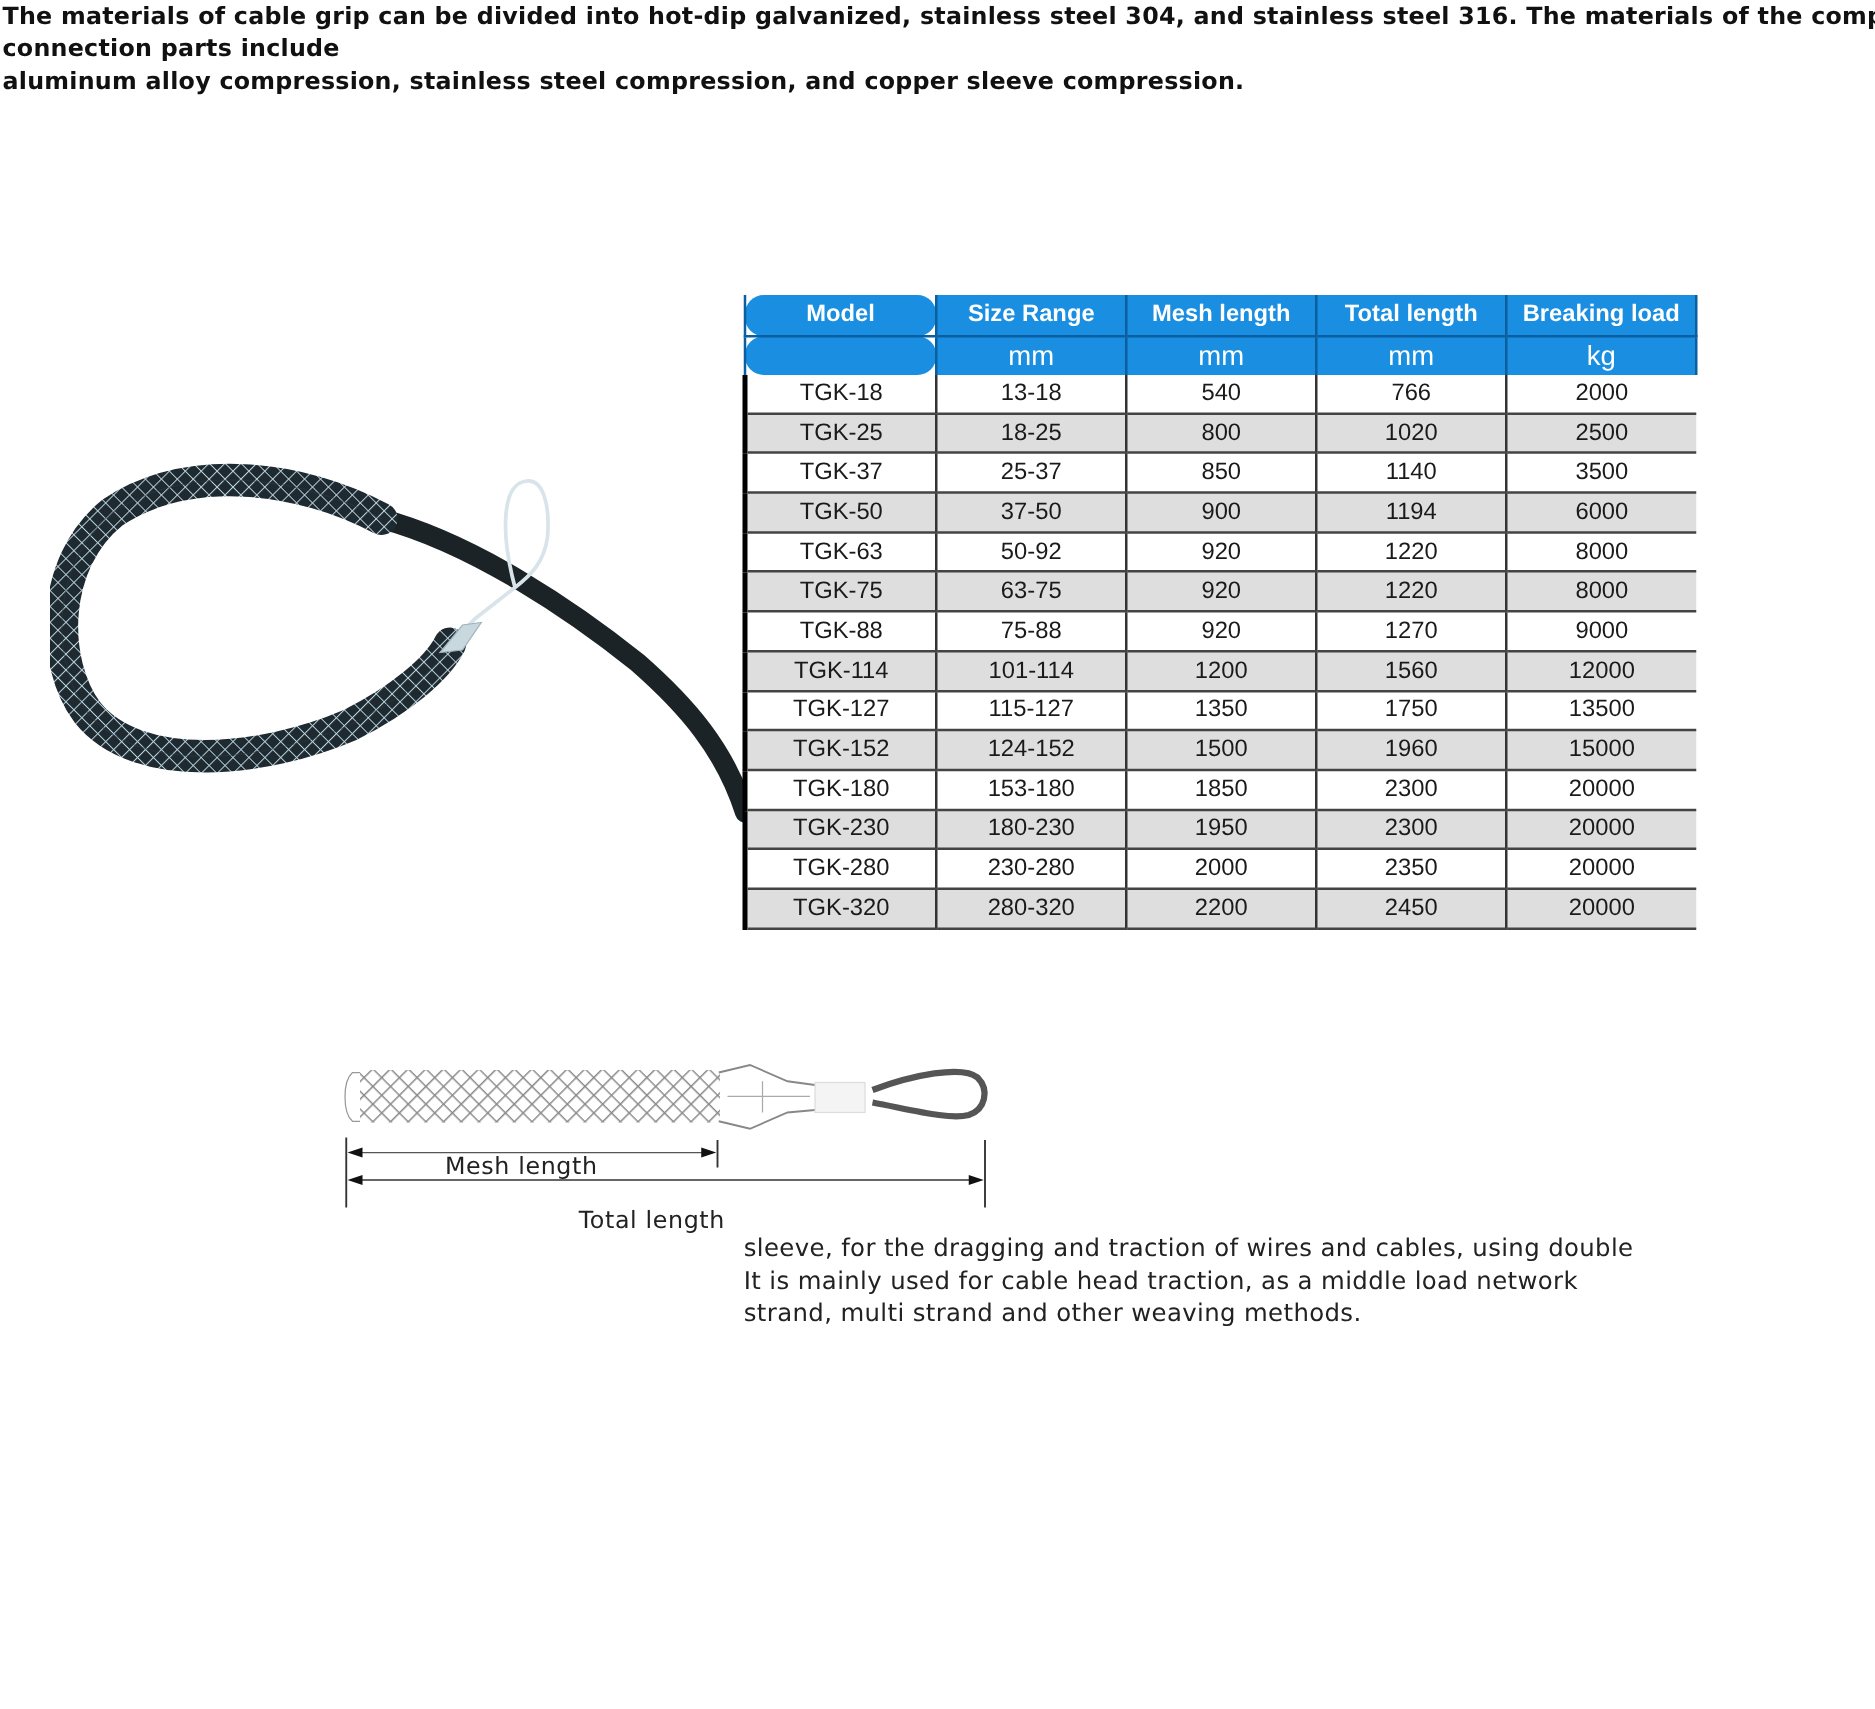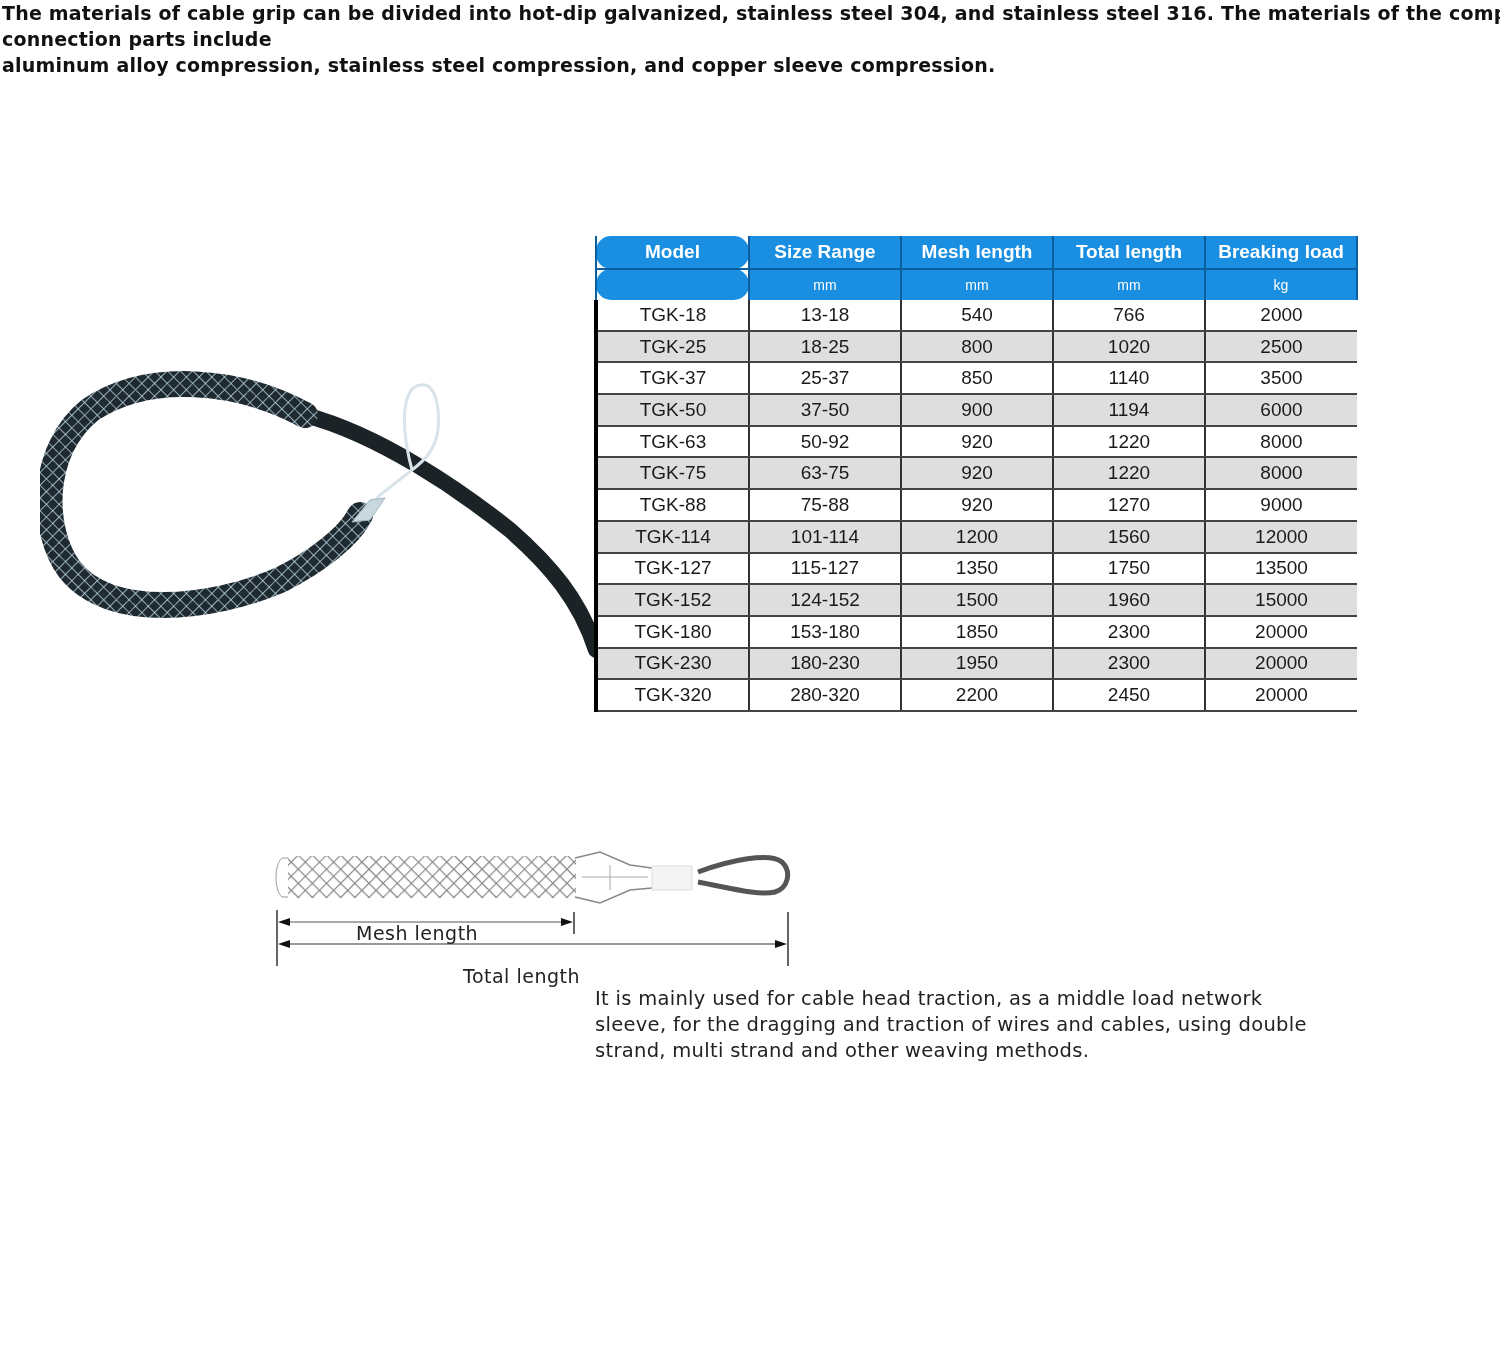--- a/index.html
+++ b/index.html
@@ -14,21 +14,21 @@
 
   table.spec { position: absolute; left: 594px; top: 236px; border-collapse: collapse;
                font-family: "Liberation Sans", sans-serif; table-layout: fixed; }
   table.spec td, table.spec th { width: 150px; text-align: center; padding: 0;
                border-right: 2px solid #333; }
   table.spec th:last-child, table.spec td:last-child { border-right: none; }
   table.spec thead tr.h1 th { background: #1a8ee0; color: #fff; height: 32px;
                font-size: 19px; font-weight: bold; border-bottom: 2px solid #0a5fa3;
                border-right: 2px solid #0b5f9e; }
   table.spec thead tr.h2 th { background: #1a8ee0; color: #fff; height: 30px;
-               font-size: 14px; font-weight: normal; border-right: 2px solid #0b5f9e; }
+               font-size: 22px; font-weight: normal; border-right: 2px solid #0b5f9e; }
   table.spec thead th:first-child { border-left: 2px solid #0b5f9e; border-radius: 15px; }
   table.spec tbody td { height: 29.7px; font-size: 19px; color: #1a1a1a;
                border-bottom: 2px solid #444; }
   table.spec tbody td:first-child { border-left: 4px solid #000000; }
   table.spec tbody tr:nth-child(even) td { background: #dedede; }
   table.spec tbody tr:nth-child(odd) td { background: #ffffff; }
 
   .diagram { position: absolute; left: 270px; top: 840px; width: 560px; height: 140px; }
   .lbl-mesh { position: absolute; left: 356px; top: 922px; font-size: 19px; color: #222;
               font-family: "DejaVu Sans", sans-serif; letter-spacing: 0.5px; }
@@ -160,20 +160,27 @@
         <td>20000</td>
       </tr>
       <tr>
         <td>TGK-230</td>
         <td>180-230</td>
         <td>1950</td>
         <td>2300</td>
         <td>20000</td>
       </tr>
       <tr>
+        <td>TGK-280</td>
+        <td>230-280</td>
+        <td>2000</td>
+        <td>2350</td>
+        <td>20000</td>
+      </tr>
+      <tr>
         <td>TGK-320</td>
         <td>280-320</td>
         <td>2200</td>
         <td>2450</td>
         <td>20000</td>
       </tr>
     </tbody>
 </table>
 
 <svg class="diagram" viewBox="0 0 560 140" xmlns="http://www.w3.org/2000/svg">
@@ -201,16 +208,16 @@
   <path d="M8 82 L 20 78 L 20 86 Z" fill="#111"></path>
   <path d="M303 82 L 291 78 L 291 86 Z" fill="#111"></path>
   <line x1="12" y1="104" x2="514" y2="104" stroke="#333" stroke-width="1.2"></line>
   <path d="M8 104 L 20 100 L 20 108 Z" fill="#111"></path>
   <path d="M517 104 L 505 100 L 505 108 Z" fill="#111"></path>
 </svg>
 <div class="lbl-mesh">Mesh length</div>
 <div class="lbl-total">Total length</div>
 
 <div class="desc">
+  <div>sleeve, for the dragging and traction of wires and cables, using double</div>
   <div>It is mainly used for cable head traction, as a middle load network</div>
-  <div>sleeve, for the dragging and traction of wires and cables, using double</div>
   <div>strand, multi strand and other weaving methods.</div>
 </div>
 
 </body></html>

